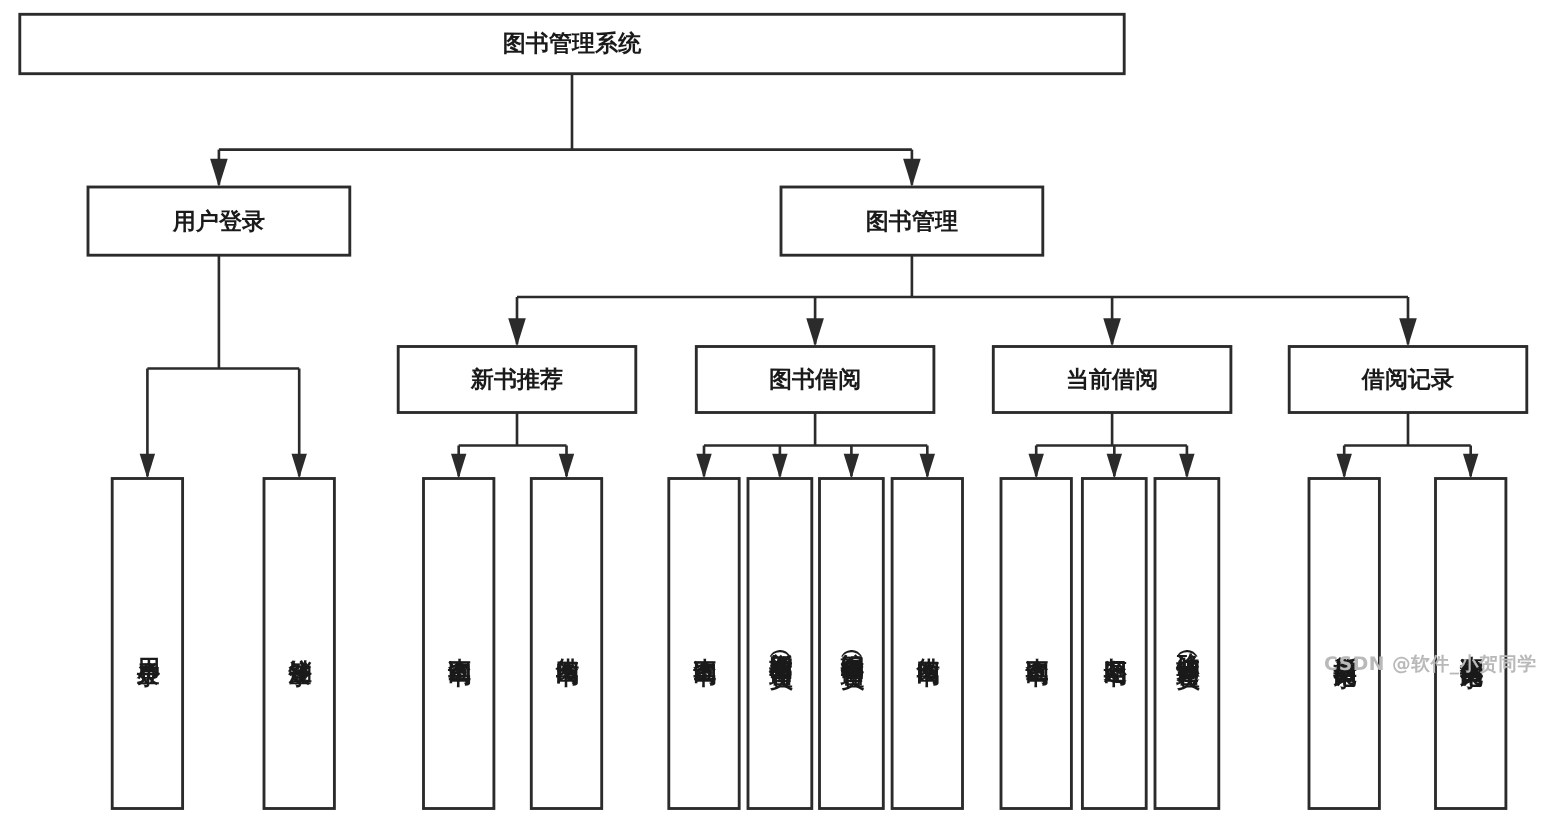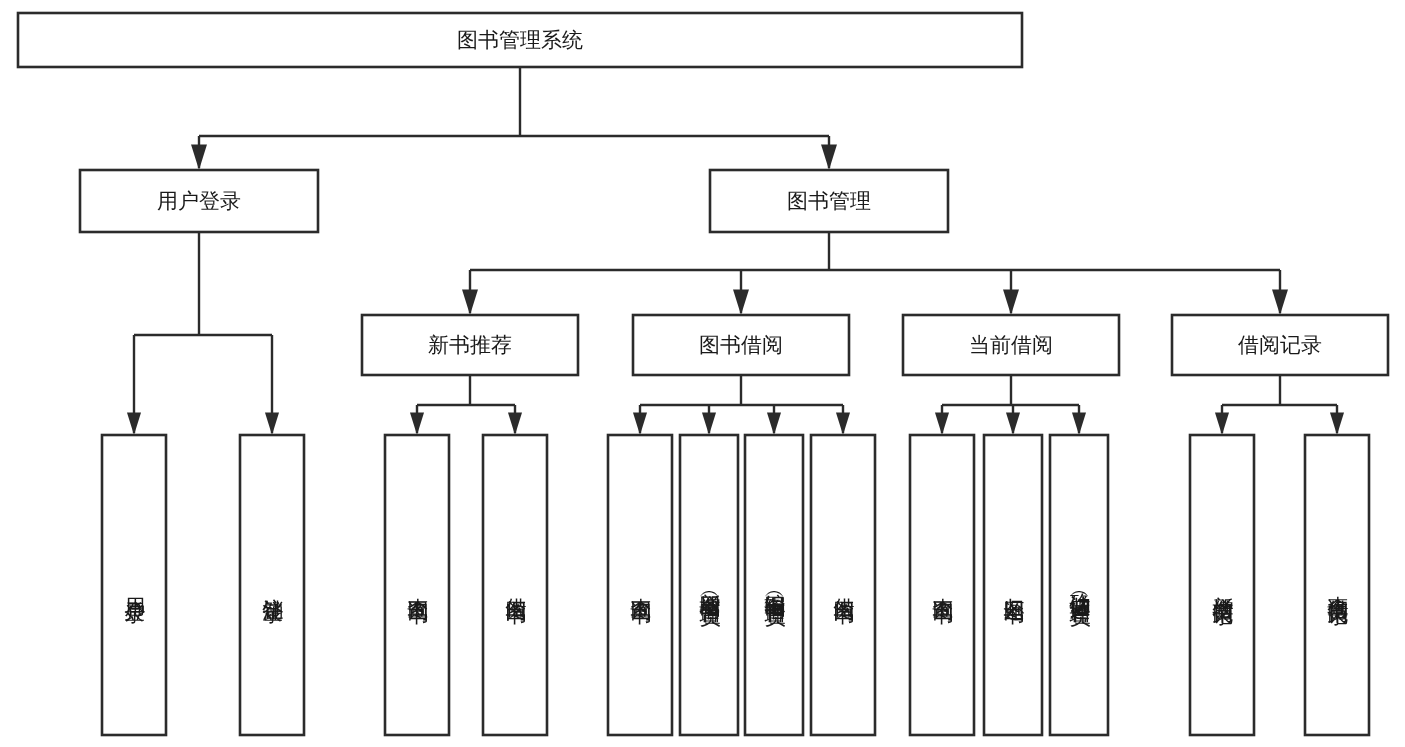--- a/index.html
+++ b/index.html
@@ -11,20 +11,21 @@
     width: 1405px;
     height: 747px;
     font-family: "DejaVu Sans", "Liberation Sans", sans-serif;
     overflow: hidden;
     position: relative;
   }
   #diagram-root {
     position: relative;
     width: 1405px;
     height: 623px;
+    font-weight: bold;
   }
   svg#flow-svg {
     position: absolute;
     left: 0;
     top: 0;
     width: 1405px;
     height: 747px;
     display: block;
   }
   .node-box {
@@ -185,14 +186,15 @@
       <div class="leaf-label" style="left: 680px; top: 435px; width: 58px; height: 300px;">新增图书（管理员）</div>
       <div class="leaf-label" style="left: 745px; top: 435px; width: 58px; height: 300px;">编辑图书（管理员）</div>
       <div class="leaf-label" style="left: 811px; top: 435px; width: 64px; height: 300px;">借阅图书</div>
       <div class="leaf-label" style="left: 910px; top: 435px; width: 64px; height: 300px;">查询图书</div>
       <div class="leaf-label" style="left: 984px; top: 435px; width: 58px; height: 300px;">归还图书</div>
       <div class="leaf-label" style="left: 1050px; top: 435px; width: 58px; height: 300px;">确认归还（管理员）</div>
       <div class="leaf-label" style="left: 1190px; top: 435px; width: 64px; height: 300px;">新增借阅记录</div>
       <div class="leaf-label" style="left: 1305px; top: 435px; width: 64px; height: 300px;">查询借阅记录</div>
     </div>
 
+  <div class="watermark">CSDN @软件_小贺同学</div>
 
 </div>
 
 </body></html>

